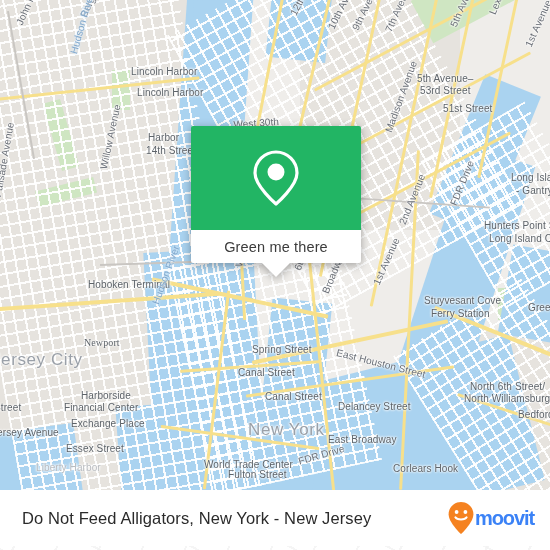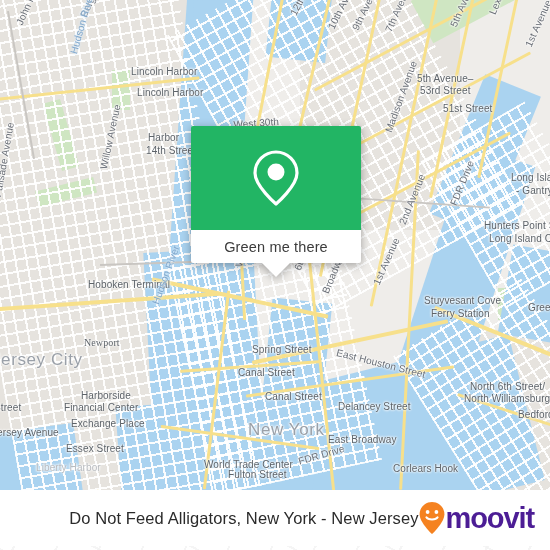--- a/index.html
+++ b/index.html
@@ -85,24 +85,24 @@
               border-right:14px solid transparent;border-top:14px solid #fff;}
 
   
   .attrib{position:absolute;left:0;top:466px;width:550px;height:24px;
           background:rgba(255,255,255,.82);display:flex;align-items:center;}
   .attrib span{font-size:12.5px;color:#2e2e2e;padding-left:9px;letter-spacing:.1px;}
 
   
   .footer{position:absolute;left:0;top:490px;width:550px;height:56px;
           background:rgba(255,255,255,.93);display:flex;align-items:center;
-          justify-content:flex-end;overflow:hidden;}
+          justify-content:space-between;overflow:hidden;}
   .footer-title{font-size:16.5px;color:#2b2b2b;padding-left:22px;letter-spacing:.1px;}
   .brand{display:flex;align-items:center;padding-right:16px;}
-  .brand-word{font-size:29px;font-weight:bold;color:#4c1d95;letter-spacing:-1.1px;
+  .brand-word{font-size:20px;font-weight:bold;color:#3b82f6;letter-spacing:-1.1px;
               margin-left:1px;line-height:1;}
   .ghost{position:absolute;left:0;top:490px;width:550px;height:60px;opacity:.12;
          background-image:
            repeating-linear-gradient(118deg, rgba(150,150,150,.8) 0 2px, rgba(0,0,0,0) 2px 38px),
            repeating-linear-gradient(28deg, rgba(150,150,150,.8) 0 2px, rgba(0,0,0,0) 2px 46px);
          pointer-events:none;}
 </style>
 </head>
 <body>
 

